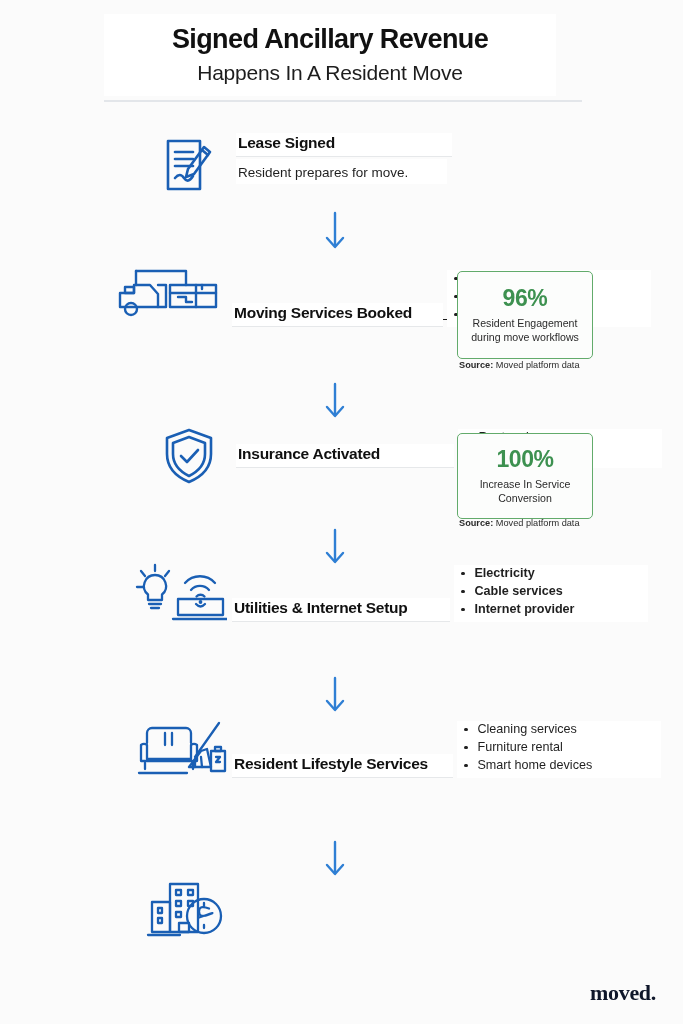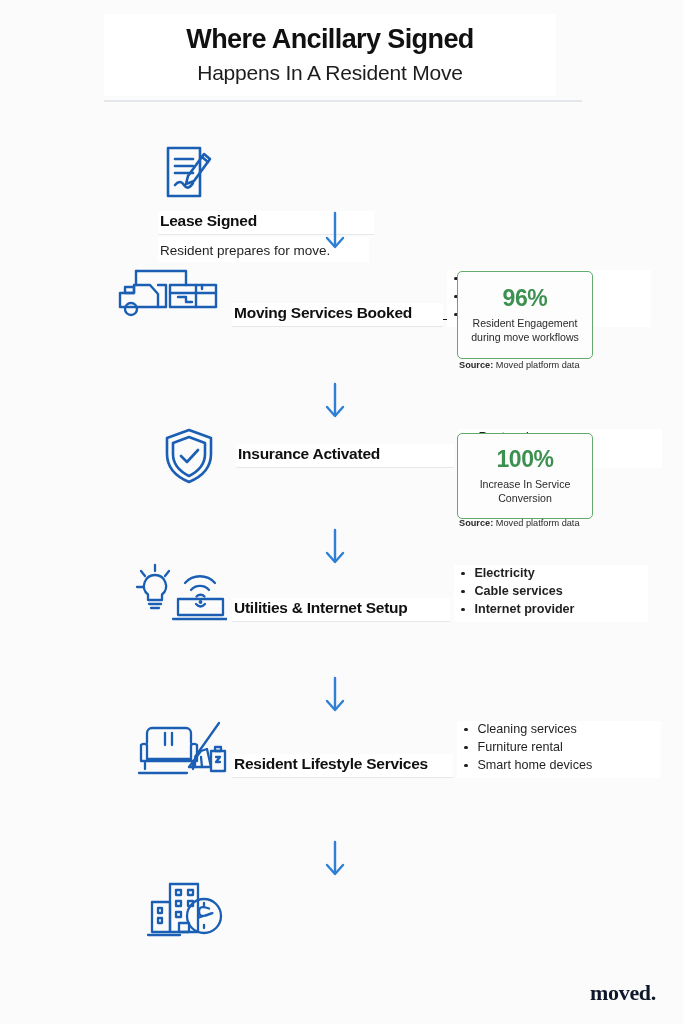--- a/index.html
+++ b/index.html
@@ -92,26 +92,26 @@
     font-family:"Liberation Serif", serif;
     font-size:22px;font-weight:bold;color:#0f172a;letter-spacing:-0.3px;
   }
 </style>
 </head>
 <body>
 
 <div class="page">
 
   <div class="header">
-    <h1>Where Ancillary Signed</h1>
+    <h1>Signed Ancillary Revenue</h1>
     <h2>Happens In A Resident Move</h2>
   </div>
   <div class="header-rule"></div>
 
-  <div class="step" style="left:150px;top:133px;flex-direction:column;">
+  <div class="step" style="left:150px;top:133px;">
     <div class="icon-box">
       <svg width="62" height="60" viewBox="0 0 62 60">
         <g fill="none" stroke="#1a5fb4" stroke-width="2.6" stroke-linecap="round" stroke-linejoin="round">
           <path d="M10 6 H42 V54 H10 Z"></path>
           <path d="M17 17 H35"></path>
             <path d="M17 24 H35"></path>
             <path d="M17 31 H35"></path>
           <path d="M17 43 q5 -6 9 0 t9 -2"></path>
           <path d="M46 12 l6 5 -16 22 -8 3 2 -8 Z"></path>
           <path d="M44 15 l6 5"></path>

